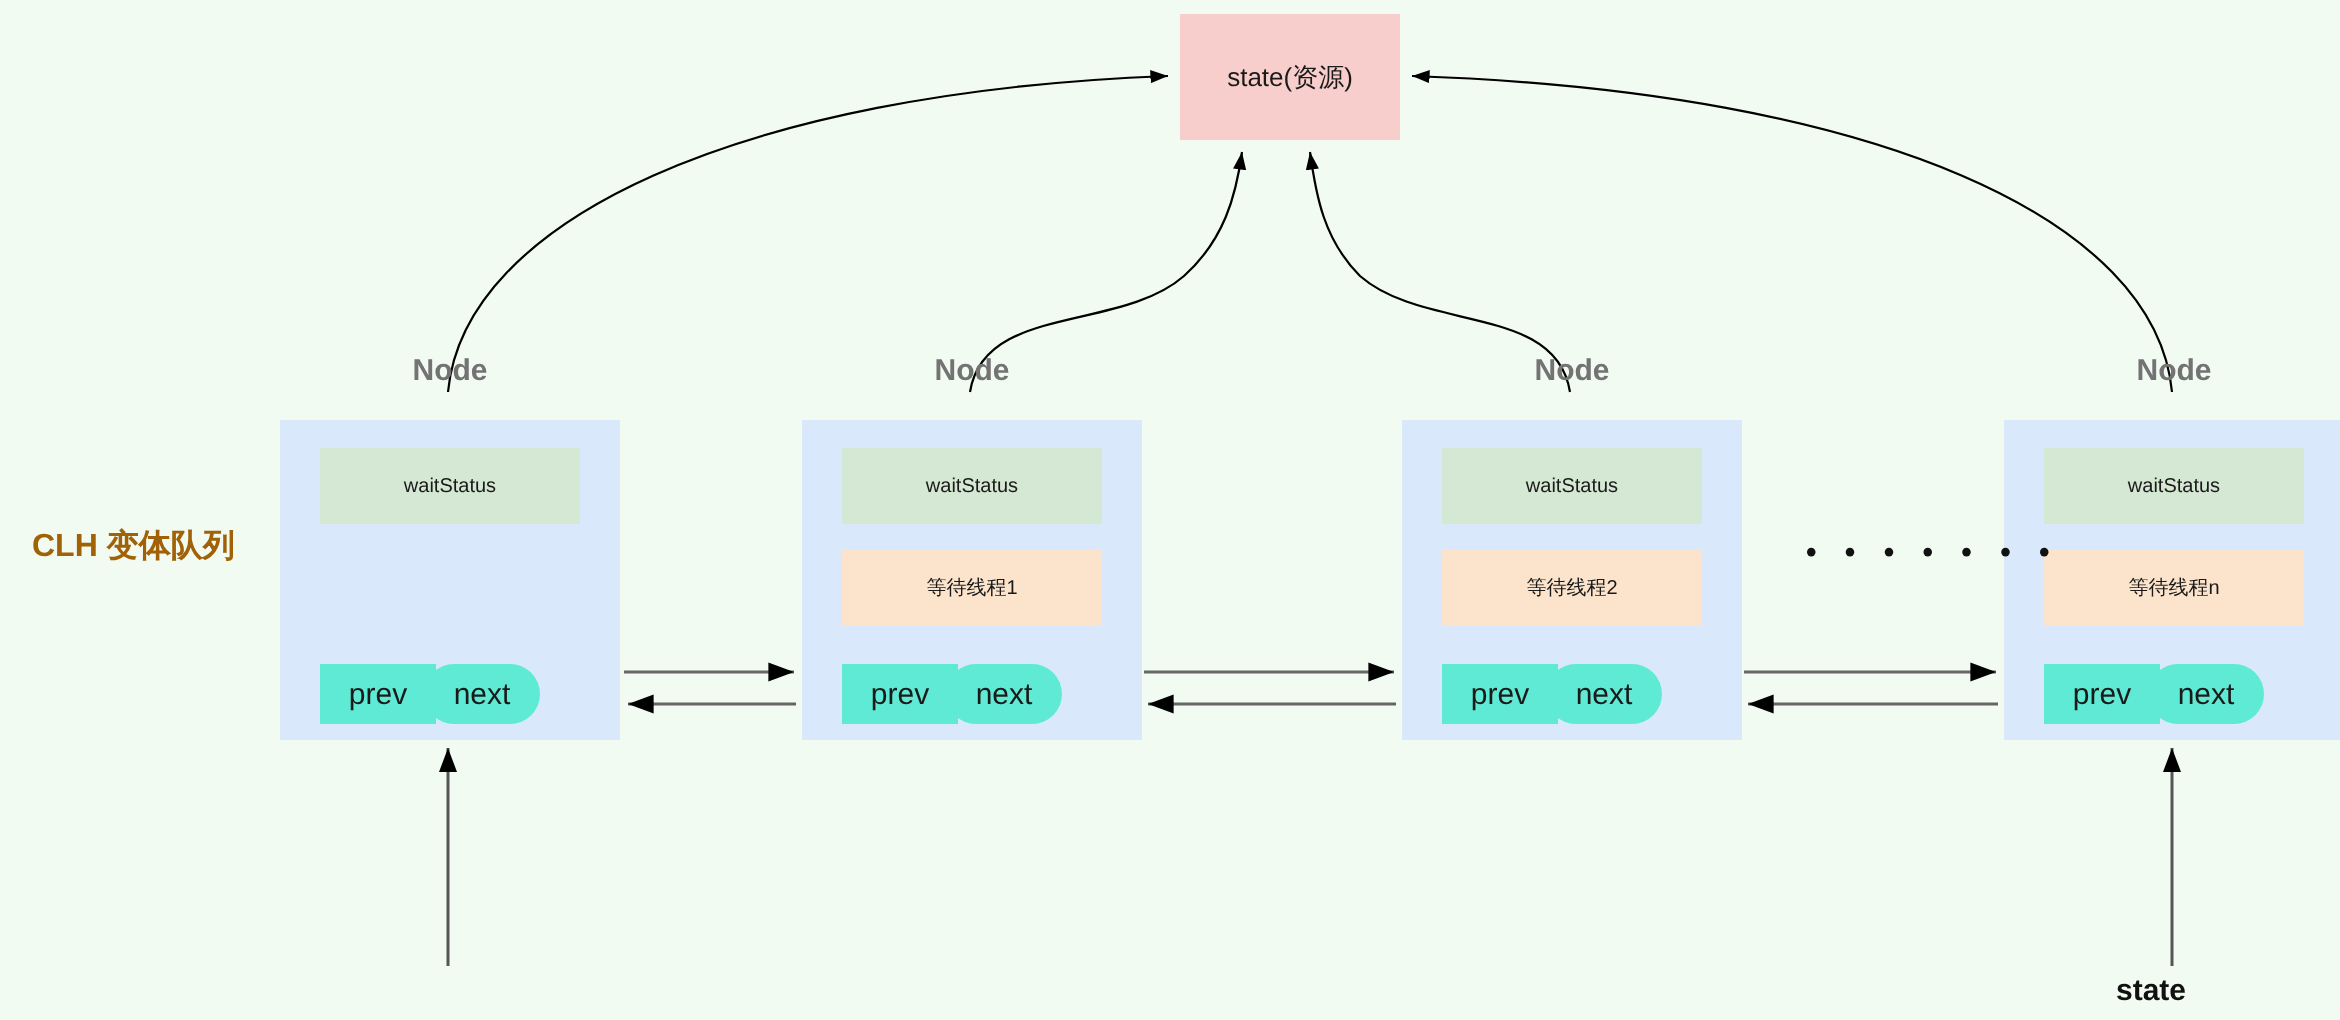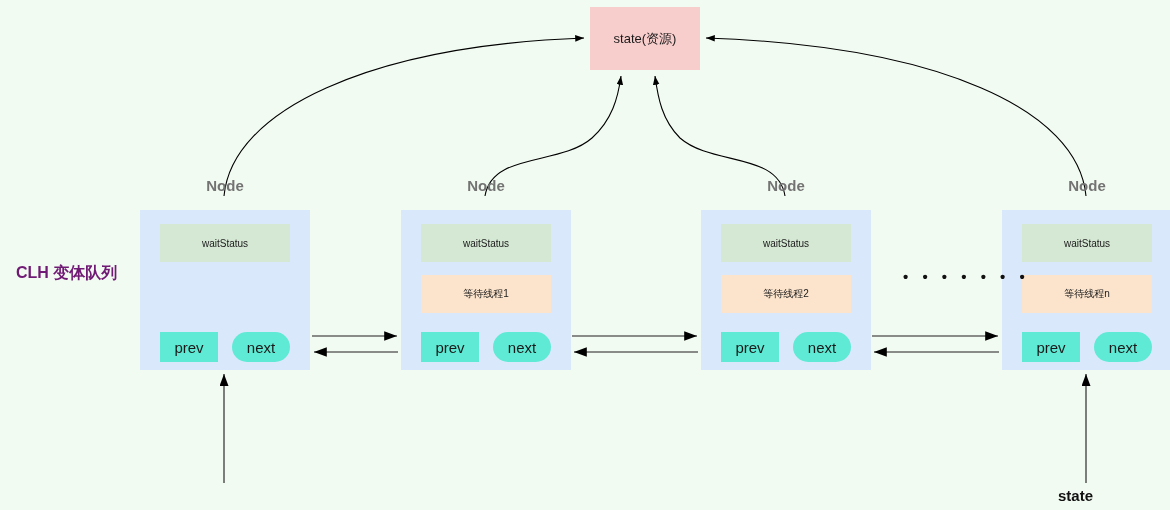--- a/index.html
+++ b/index.html
@@ -40,21 +40,21 @@
     box-sizing: border-box;
   }
 
   
   .queue-label {
     position: absolute;
     left: 16px;
     top: 263px;
     font-size: 16px;
     font-weight: bold;
-    color: #701a75;
+    color: #a16207;
     white-space: nowrap;
   }
 
   
   .node {
     position: absolute;
     top: 210px;
     width: 170px;
     height: 160px;
     background: #dae8fc;
@@ -92,21 +92,21 @@
     background: #fce4cc;
   }
   .cell-prev, .cell-next {
     top: 122px;
     height: 30px;
     width: 58px;
     background: #5eead4;
     font-size: 15px;
   }
   .cell-prev { left: 20px; }
-  .cell-next { left: 92px; border-radius: 15px; }
+  .cell-next { left: 72px; border-radius: 15px; }
 
   
   .ellipsis {
     position: absolute;
     left: 903px;
     top: 268px;
     font-size: 15px;
     letter-spacing: 5px;
     color: #111;
     font-weight: bold;

